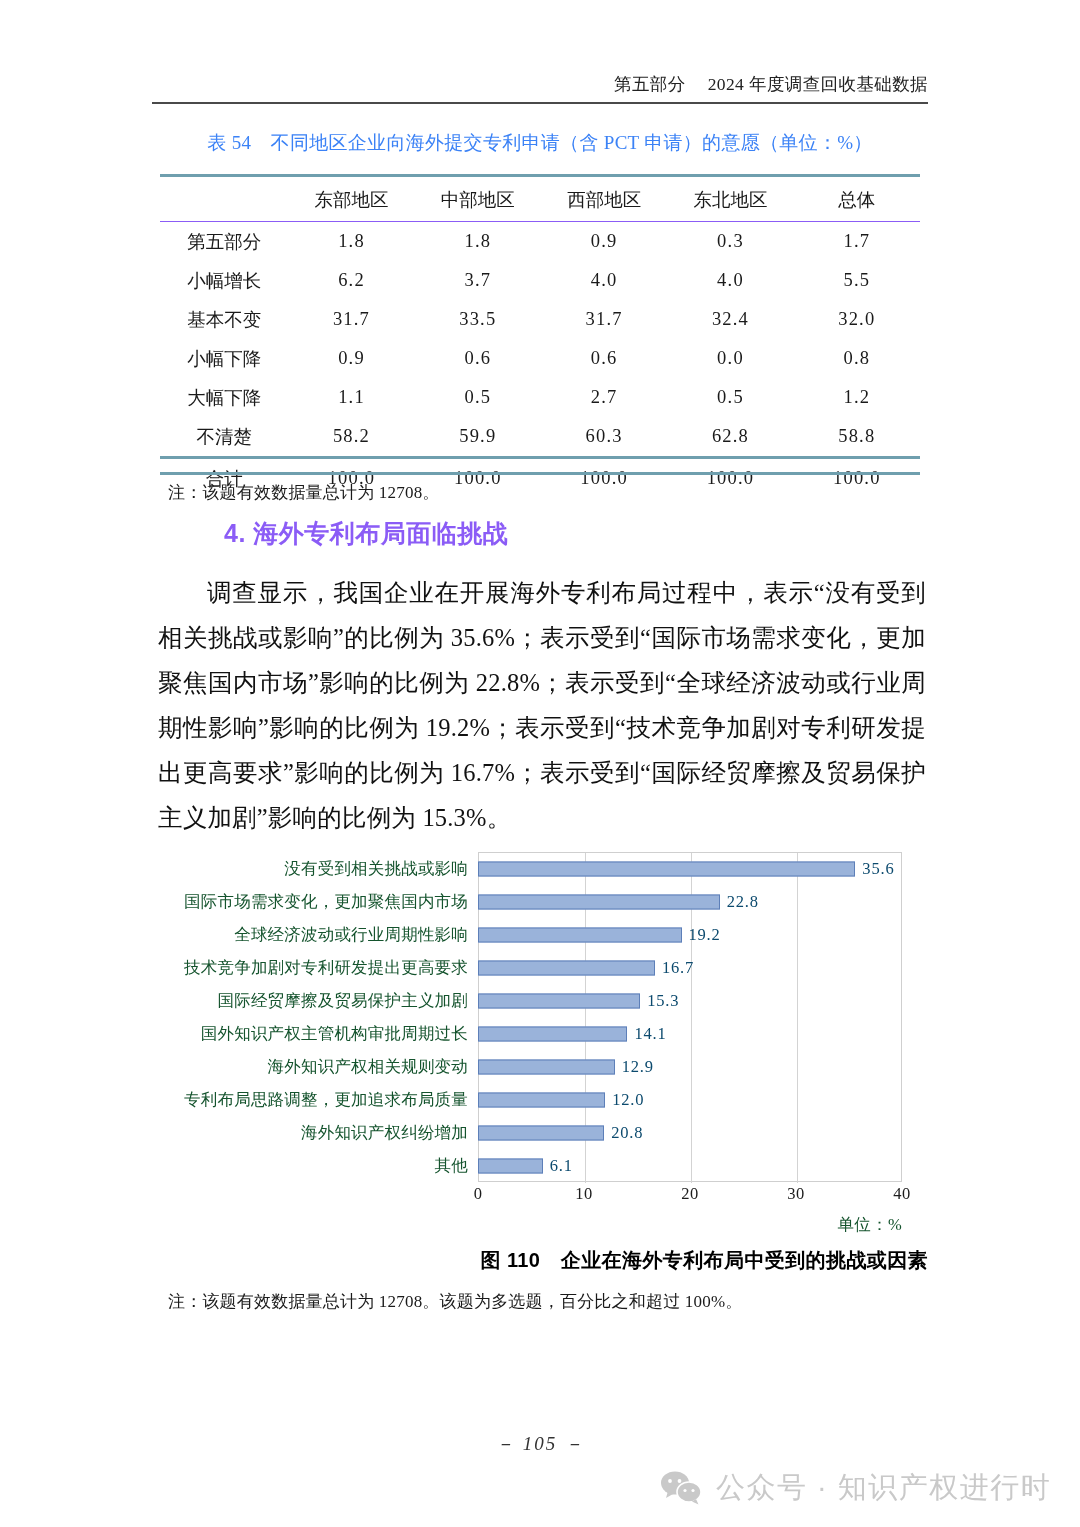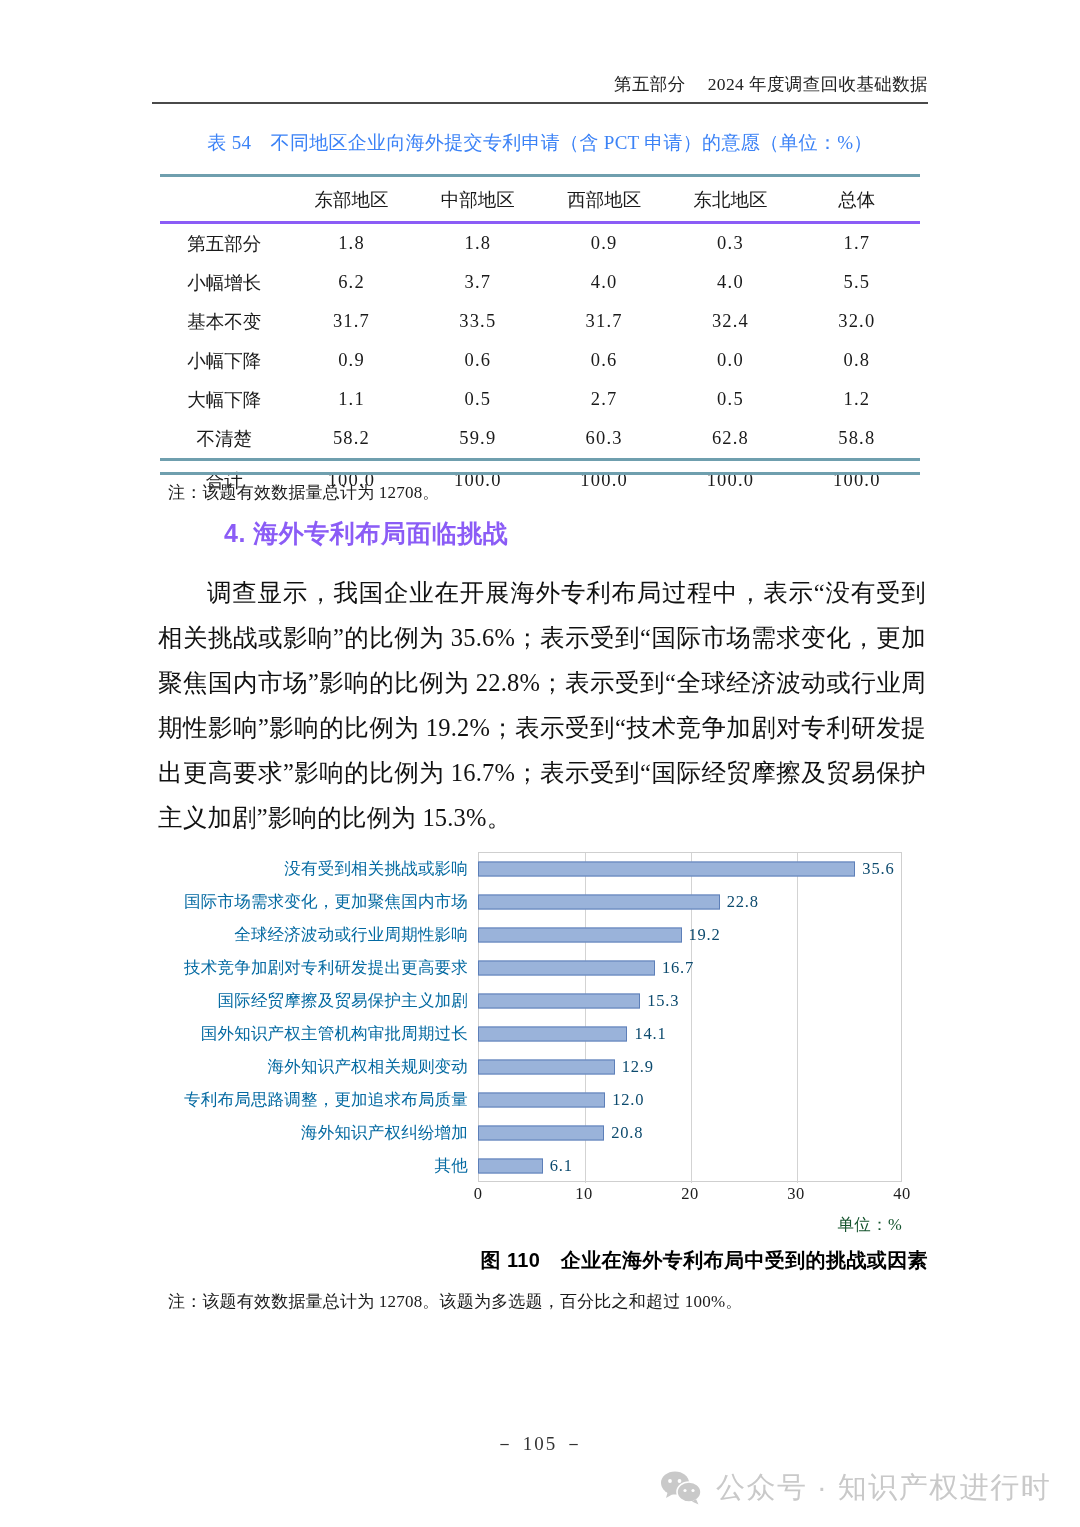--- a/index.html
+++ b/index.html
@@ -75,21 +75,21 @@
     vertical-align: middle;
   }
   table.data th { font-size: 18.5px; }
   table.data td.rowlab, table.data th.rowlab {
     width: 128px;
     text-align: center;
   }
   table.data col.c { width: 126px; }
   .num { font-family: "Liberation Serif", serif; letter-spacing: 1.2px; }
 
-  tr.hdr { border-top: 3px solid #6f9fae; border-bottom: 3px solid #8b5cf6; }
+  tr.hdr { border-top: 3px solid #6f9fae; border-bottom: 1px solid #8b5cf6; }
   tr.hdr th { height: 44px; }
   tr.total { border-top: 3px solid #6f9fae; }
   .tbl-bottom-rule {
     position: absolute;
     left: 160px;
     width: 760px;
     height: 3px;
     background: #6f9fae;
   }
 
@@ -140,21 +140,21 @@
   .crow {
     display: flex;
     align-items: center;
     height: 33px;
   }
   .clabel {
     width: 292px;
     text-align: right;
     padding-right: 10px;
     font-size: 16.5px;
-    color: #0369a1;
+    color: #14532d;
     white-space: nowrap;
     letter-spacing: 0.2px;
   }
   .cbarzone {
     position: relative;
     width: 435px;
     height: 33px;
   }
   .cbar {
     position: absolute;
@@ -238,20 +238,21 @@
   
   .pagenum {
     position: absolute;
     left: 152px;
     top: 1431px;
     width: 776px;
     text-align: center;
     font-size: 19px;
     color: #333;
     letter-spacing: 2px;
+    font-style: italic;
   }
 
   .watermark {
     position: absolute;
     left: 660px;
     top: 1468px;
     display: flex;
     align-items: center;
     gap: 14px;
     color: #c9c9c9;

